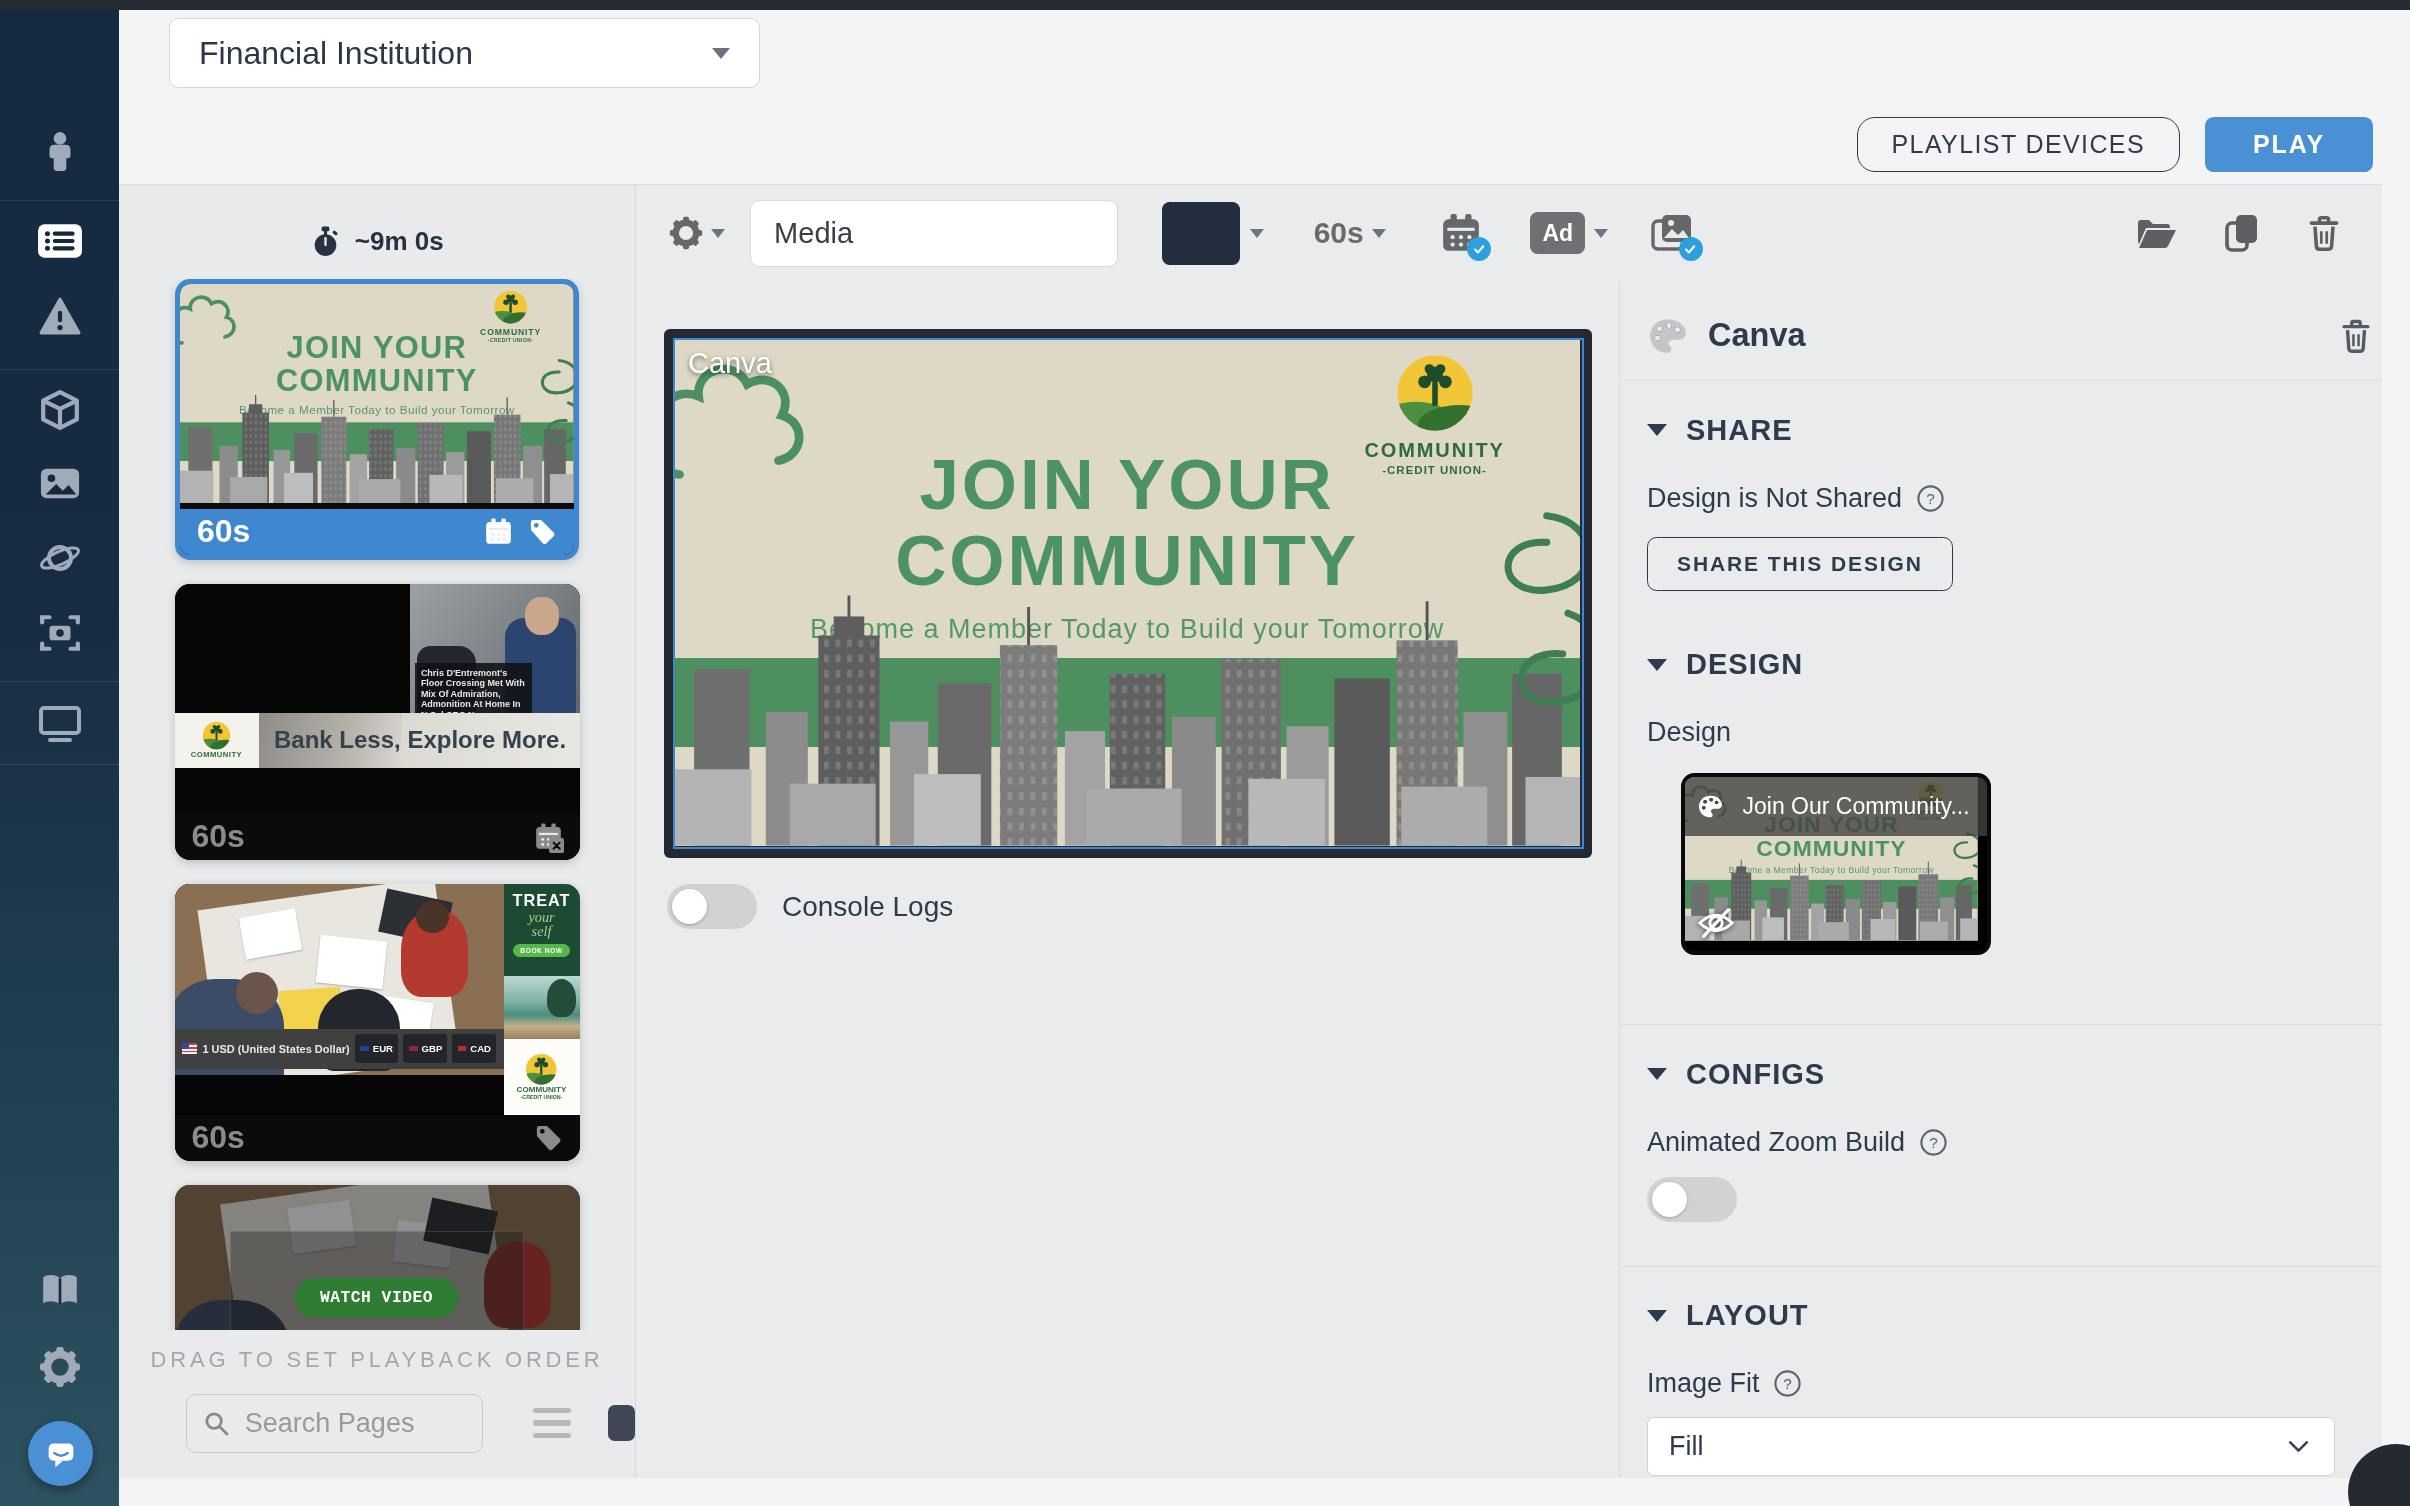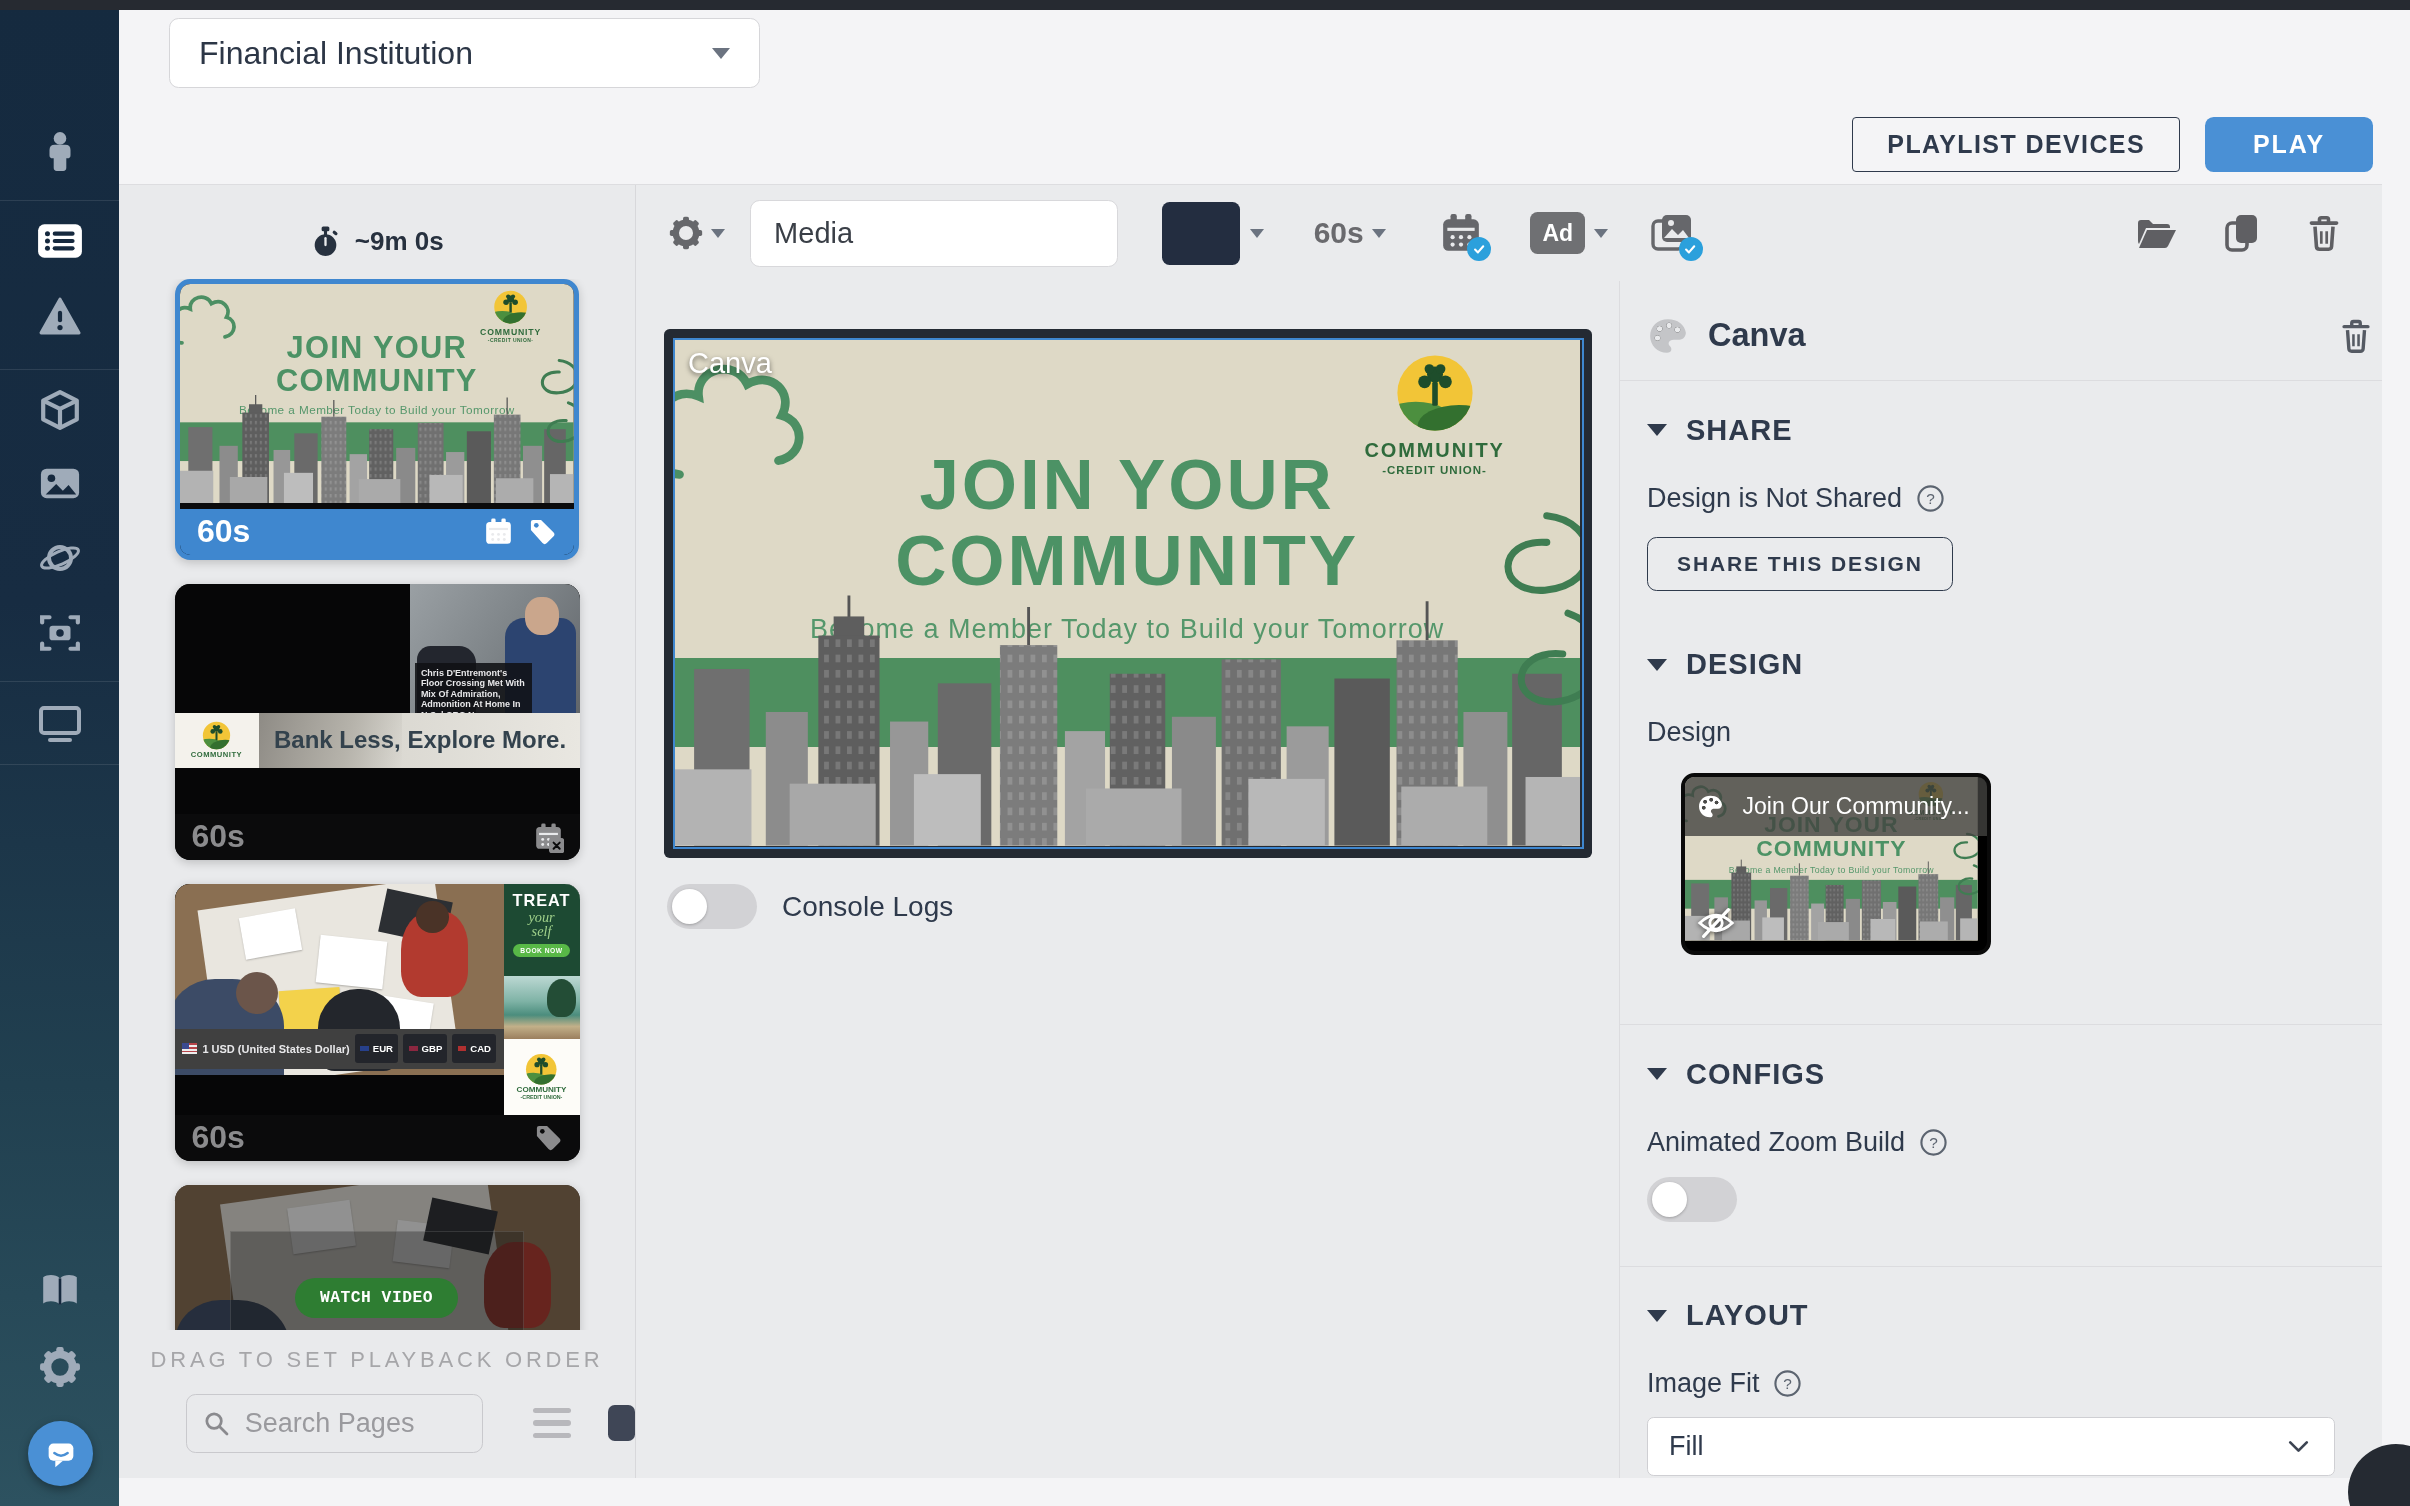--- a/index.html
+++ b/index.html
@@ -17,21 +17,21 @@
   .playlist-select{position:absolute;left:169px;top:18px;width:591px;height:70px;background:#fff;border:1px solid #d6d6d9;border-radius:9.6px;display:flex;align-items:center;padding:0 29px;box-sizing:border-box;font-size:32px;color:#2c3646;cursor:pointer;}
   .playlist-select .caret{margin-left:auto;}
   .caret{width:0;height:0;border-left:9.6px solid transparent;border-right:9.6px solid transparent;border-top:11.5px solid #6b7380;}
   .caret.sm{border-left-width:7.6px;border-right-width:7.6px;border-top-width:9.6px;}
 
   .tabs{position:absolute;left:169px;top:119px;height:65px;display:flex;align-items:flex-end;z-index:5;}
   .tab{font-size:28px;color:#9c9ca0;padding:16.3px 29px;cursor:pointer;border-radius:9.6px 9.6px 0 0;}
   .tab.active{color:#2f3a4d;background:#eaebed;}
 
   .hdr-buttons{position:absolute;right:38px;top:117px;height:55px;display:flex;gap:25px;z-index:6;}
-  .btn-outline{display:flex;align-items:center;justify-content:center;padding:0 34px;border:1.9px solid #2f3a4c;border-radius:4px;color:#2f3a4c;font-weight:bold;font-size:25px;letter-spacing:1.4px;background:transparent;cursor:pointer;}
+  .btn-outline{display:flex;align-items:center;justify-content:center;padding:0 34px;border:1.9px solid #2f3a4c;border-radius:18px;color:#2f3a4c;font-weight:normal;font-size:25px;letter-spacing:1.4px;background:transparent;cursor:pointer;}
   .btn-play{display:flex;align-items:center;justify-content:center;padding:0 48px;background:#4a90d5;border-radius:8.6px;color:#fff;font-weight:bold;font-size:25px;letter-spacing:1.9px;cursor:pointer;}
 
   
   .content{position:absolute;left:119px;top:184px;right:0;height:1293px;background:#eaebed;border-top:1px solid #dddde0;display:flex;}
   .pages-panel{width:517px;border-right:1px solid #d8d8db;box-sizing:border-box;display:flex;flex-direction:column;background:#e9eaec;}
   .right-wrap{flex:1;display:flex;flex-direction:column;min-width:0;}
   .stage{flex:1;display:flex;min-height:0;}
   .center-col{flex:1;min-width:0;}
   .inspector{width:792px;border-left:1px solid #dcdcdf;box-sizing:border-box;padding:23px 38px 0 27px;}
   .gutter{position:absolute;right:0;top:184px;width:29px;height:1293px;background:#f4f4f6;z-index:3;}

